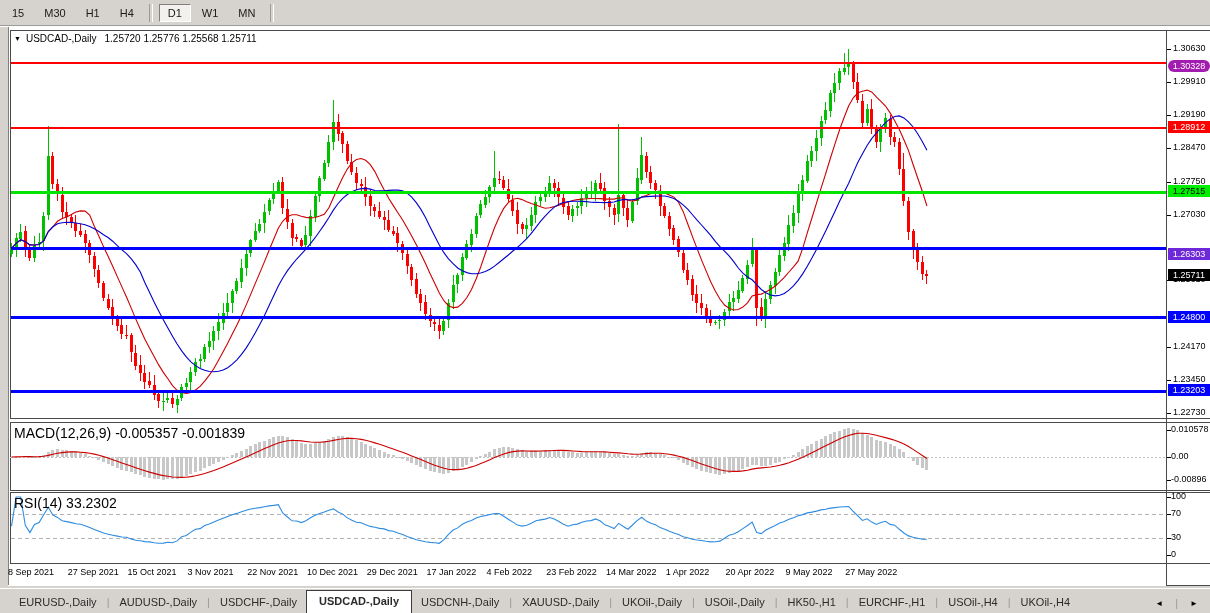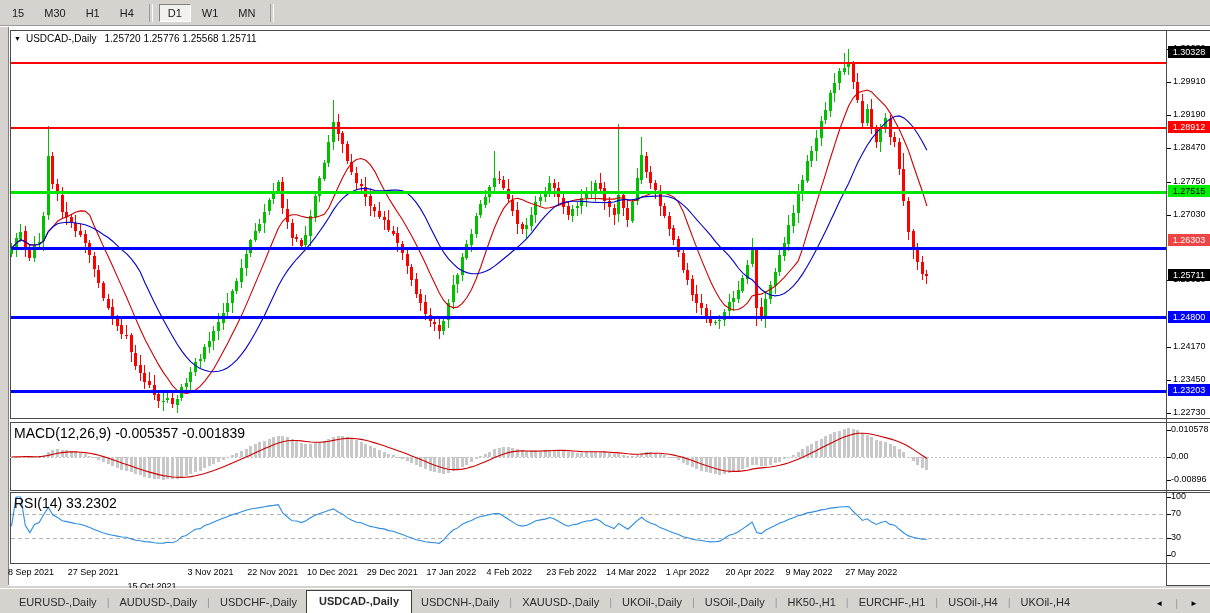--- a/index.html
+++ b/index.html
@@ -706,39 +706,39 @@
         <div class="abs tick" style="left: 1173px; top: 42.894px;">1.30630</div>
         <div class="abs tick" style="left: 1173px; top: 76.0737px;">1.29910</div>
         <div class="abs tick" style="left: 1173px; top: 109.253px;">1.29190</div>
         <div class="abs tick" style="left: 1173px; top: 142.433px;">1.28470</div>
         <div class="abs tick" style="left: 1173px; top: 175.613px;">1.27750</div>
         <div class="abs tick" style="left: 1173px; top: 208.793px;">1.27030</div>
         <div class="abs tick" style="left: 1173px; top: 274.23px;">1.25610</div>
         <div class="abs tick" style="left: 1173px; top: 340.59px;">1.24170</div>
         <div class="abs tick" style="left: 1173px; top: 373.77px;">1.23450</div>
         <div class="abs tick" style="left: 1173px; top: 406.949px;">1.22730</div>
-        <div class="abs badge" style="left: 1168px; top: 46px; background: #000000; color: rgb(255, 255, 255);">1.30328</div>
+        <div class="abs badge" style="left: 1168px; top: 60px; background: #a21caf; color: rgb(255, 255, 255); border-radius: 6px;">1.30328</div>
         <div class="abs badge" style="left: 1168px; top: 121.065px; background: rgb(255, 0, 0); color: rgb(255, 255, 255);">1.28912</div>
         <div class="abs badge" style="left: 1168px; top: 185.442px; background: rgb(0, 239, 0); color: rgb(0, 0, 0);">1.27515</div>
-        <div class="abs badge" style="left: 1168px; top: 234px; background: #ef4444; color: rgb(255, 255, 255);">1.26303</div>
+        <div class="abs badge" style="left: 1168px; top: 248px; background: #6d28d9; color: rgb(255, 255, 255);">1.26303</div>
         <div class="abs badge" style="left: 1168px; top: 310.558px; background: rgb(0, 0, 255); color: rgb(255, 255, 255);">1.24800</div>
         <div class="abs badge" style="left: 1168px; top: 384.152px; background: rgb(0, 0, 255); color: rgb(255, 255, 255);">1.23203</div>
         <div class="abs badge" style="left: 1168px; top: 268.576px; background: rgb(0, 0, 0); color: rgb(255, 255, 255);">1.25711</div>
         <div class="abs tick" style="left: 1171px; top: 424.015px; text-align: right;">0.010578</div>
         <div class="abs tick" style="left: 1171px; top: 451px;">0.00</div>
         <div class="abs tick" style="left: 1171px; top: 473.857px;">-0.00896</div>
         <div class="abs tick" style="left: 1171px; top: 491px;">100</div>
         <div class="abs tick" style="left: 1171px; top: 508.46px;">70</div>
         <div class="abs tick" style="left: 1171px; top: 531.74px;">30</div>
         <div class="abs tick" style="left: 1171px; top: 549.2px;">0</div>
       </div>
     <div id="time-axis">
         <div class="abs datelbl" style="left: 8px; top: 567px;">8 Sep 2021</div>
         <div class="abs datelbl" style="left: 67.8px; top: 567px;">27 Sep 2021</div>
-        <div class="abs datelbl" style="left: 127.6px; top: 581px;">15 Oct 2021</div>
+        <div class="abs datelbl" style="left: 127.6px; top: 567px;">15 Oct 2021</div>
         <div class="abs datelbl" style="left: 187.4px; top: 567px;">3 Nov 2021</div>
         <div class="abs datelbl" style="left: 247.2px; top: 567px;">22 Nov 2021</div>
         <div class="abs datelbl" style="left: 307px; top: 567px;">10 Dec 2021</div>
         <div class="abs datelbl" style="left: 366.8px; top: 567px;">29 Dec 2021</div>
         <div class="abs datelbl" style="left: 426.6px; top: 567px;">17 Jan 2022</div>
         <div class="abs datelbl" style="left: 486.4px; top: 567px;">4 Feb 2022</div>
         <div class="abs datelbl" style="left: 546.2px; top: 567px;">23 Feb 2022</div>
         <div class="abs datelbl" style="left: 606px; top: 567px;">14 Mar 2022</div>
         <div class="abs datelbl" style="left: 665.8px; top: 567px;">1 Apr 2022</div>
         <div class="abs datelbl" style="left: 725.6px; top: 567px;">20 Apr 2022</div>

